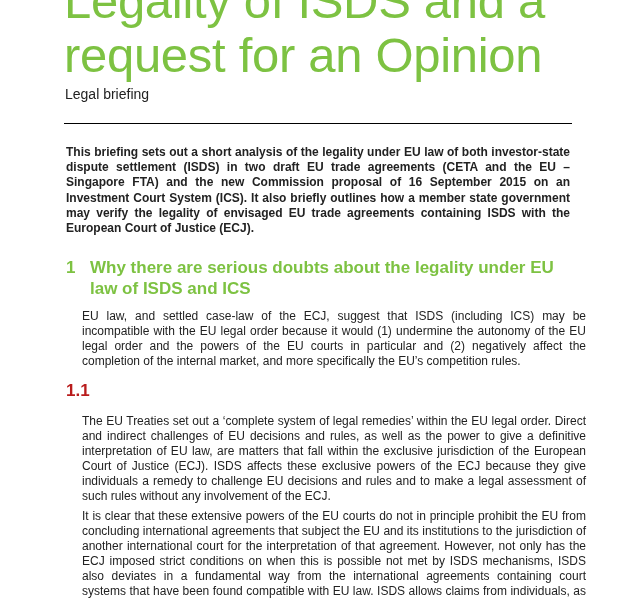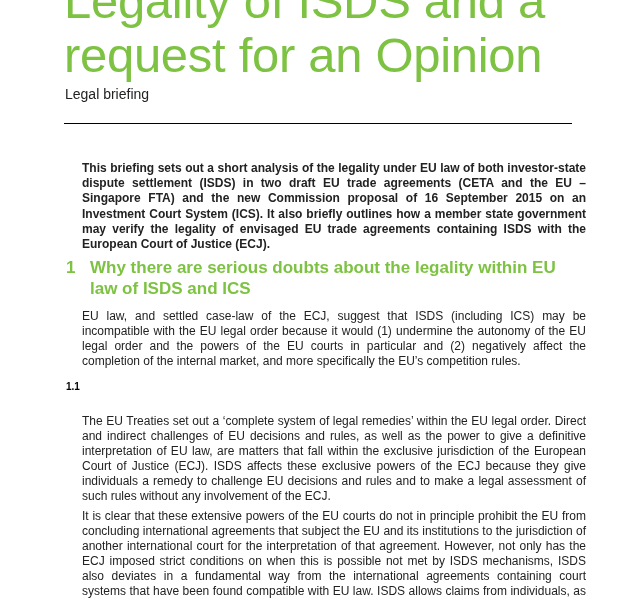--- a/index.html
+++ b/index.html
@@ -1,39 +1,39 @@
 <!DOCTYPE html>
 <html><head>
 <meta charset="utf-8">
 <style>
   html, body { margin:0; padding:0; background:#ffffff; }
   body { width:637px; height:600px; overflow:hidden; position:relative; font-family:"Liberation Sans", sans-serif; color:#1a1a1a; }
   .page { position:absolute; left:0; top:0; width:637px; height:600px; }
   .title { position:absolute; left:64px; top:-26px; width:560px; font-size:49px; line-height:54px; color:#7dc242; font-weight:normal; margin:0; letter-spacing:-0.3px; }
   .subtitle { position:absolute; left:65px; top:86px; font-size:14px; color:#222; margin:0; }
   .rule { position:absolute; left:64px; top:123px; width:508px; height:0; border-top:1.5px solid #000; }
-  .intro { position:absolute; left:66px; top:145px; width:504px; font-size:12px; line-height:15.2px; font-weight:bold; text-align:justify; margin:16px; color:#222; }
+  .intro { position:absolute; left:66px; top:145px; width:504px; font-size:12px; line-height:15.2px; font-weight:bold; text-align:justify; margin:0; color:#222; }
   .h1 { position:absolute; left:66px; top:257px; width:510px; font-size:17px; line-height:21px; font-weight:bold; color:#7dc242; margin:0; display:flex; }
   .h1 .num { width:24px; flex:none; }
   .p { position:absolute; left:82px; width:504px; font-size:12px; line-height:15px; text-align:justify; margin:0; color:#222; }
-  .h2 { position:absolute; left:66px; top:381px; font-size:10px; font-weight:bold; color:#000000; margin:0; display:flex; }
+  .h2 { position:absolute; left:66px; top:381px; font-size:17px; font-weight:bold; color:#b91c1c; margin:0; display:flex; }
   .h2 .num { width:30px; flex:none; }
 </style>
 </head>
 <body>
 
 <div class="page">
   <h1 class="title">Legality of ISDS and a request for an Opinion</h1>
   <p class="subtitle">Legal briefing</p>
   <div class="rule"></div>
   <p class="intro">This briefing sets out a short analysis of the legality under EU law of both investor-state dispute settlement (ISDS) in two draft EU trade agreements (CETA and the EU – Singapore FTA) and the new Commission proposal of 16 September 2015 on an Investment Court System (ICS). It also briefly outlines how a member state government may verify the legality of envisaged EU trade agreements containing ISDS with the European Court of Justice (ECJ).</p>
 
   <h2 class="h1">
     <span class="num">1</span>
-    <span>Why there are serious doubts about the legality within EU law of ISDS and ICS</span>
+    <span>Why there are serious doubts about the legality under EU law of ISDS and ICS</span>
   </h2>
   <p class="p" style="top:309px;">EU law, and settled case-law of the ECJ, suggest that ISDS (including ICS) may be incompatible with the EU legal order because it would (1) undermine the autonomy of the EU legal order and the powers of the EU courts in particular and (2) negatively affect the completion of the internal market, and more specifically the EU’s competition rules.</p>
 
   <h3 class="h2">
     <span class="num">1.1</span>
   </h3>
   <p class="p" style="top:414px;">The EU Treaties set out a ‘complete system of legal remedies’ within the EU legal order. Direct and indirect challenges of EU decisions and rules, as well as the power to give a definitive interpretation of EU law, are matters that fall within the exclusive jurisdiction of the European Court of Justice (ECJ). ISDS affects these exclusive powers of the ECJ because they give individuals a remedy to challenge EU decisions and rules and to make a legal assessment of such rules without any involvement of the ECJ.</p>
   <p class="p" style="top:509px;">It is clear that these extensive powers of the EU courts do not in principle prohibit the EU from concluding international agreements that subject the EU and its institutions to the jurisdiction of another international court for the interpretation of that agreement. However, not only has the ECJ imposed strict conditions on when this is possible not met by ISDS mechanisms, ISDS also deviates in a fundamental way from the international agreements containing court systems that have been found compatible with EU law. ISDS allows claims from individuals, as opposed to claims from states, against the EU. This means that the EU courts would have to share their</p>
 </div>
 

